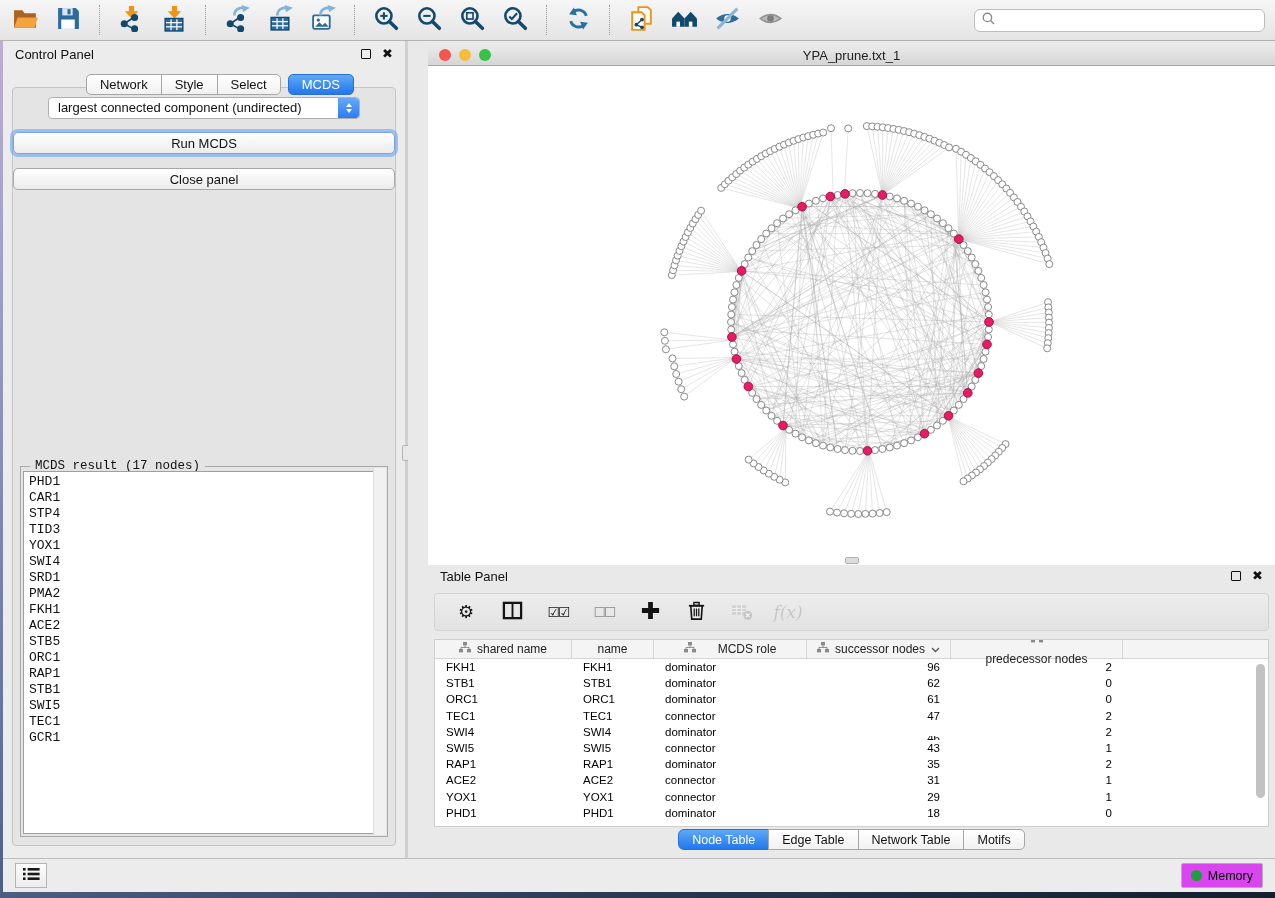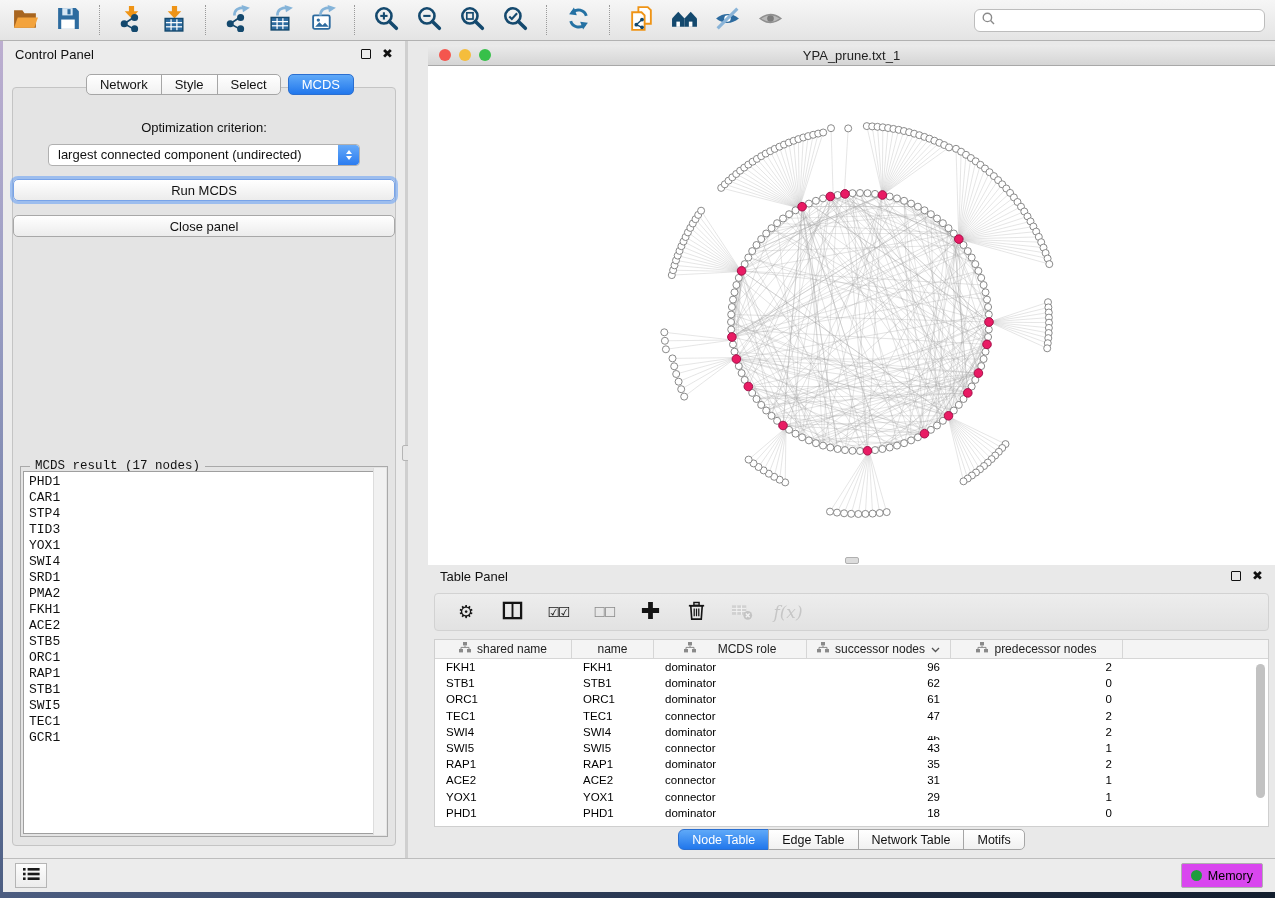--- a/index.html
+++ b/index.html
@@ -293,21 +293,20 @@
       <span class="win-float"></span>
       <span class="win-close">✖</span>
     </div>
     <div class="cp-tabs" id="cp-tabs">
         <span class="seg first">Network</span>
         <span class="seg">Style</span>
         <span class="seg last">Select</span>
         <span class="seg active">MCDS</span>
       </div>
     <div class="cp-inner">
-      <div class="opt-label">Optimization criterion:</div>
       <div class="dropdown">
         <span>largest connected component (undirected)</span>
         <span class="dd-stepper">
             <i class="dd-up"></i>
             <i class="dd-down"></i>
           </span>
       </div>
       <div class="btn-row">
         <button class="push-btn focused">Run MCDS</button>
         <button class="push-btn">Close panel</button>
@@ -1092,21 +1091,21 @@
                     <rect x="0" y="7" width="4" height="3.4"></rect>
                     <rect x="8" y="7" width="4" height="3.4"></rect>
                   </g>
                   <path d="M6 3.4v2M2 7V5.4h8V7" stroke="#8a8a8a" fill="none" stroke-width="1"></path>
                 </svg></span>
               <span>successor nodes</span>
               <span><svg width="9" height="6" viewBox="0 0 9 6">
                   <path d="M1 1l3.5 3.5L8 1" stroke="#555" fill="none" stroke-width="1.3"></path>
                 </svg></span>
             </div>
-            <div class="hcell" style="width: 172px;">
+            <div class="hcell" style="width: 172px; flex-direction: column;">
               <span><svg width="12" height="11" viewBox="0 0 12 11">
                   <g fill="#8a8a8a">
                     <rect x="4" y="0" width="4" height="3.4"></rect>
                     <rect x="0" y="7" width="4" height="3.4"></rect>
                     <rect x="8" y="7" width="4" height="3.4"></rect>
                   </g>
                   <path d="M6 3.4v2M2 7V5.4h8V7" stroke="#8a8a8a" fill="none" stroke-width="1"></path>
                 </svg></span>
               <span>predecessor nodes</span>
             </div>

